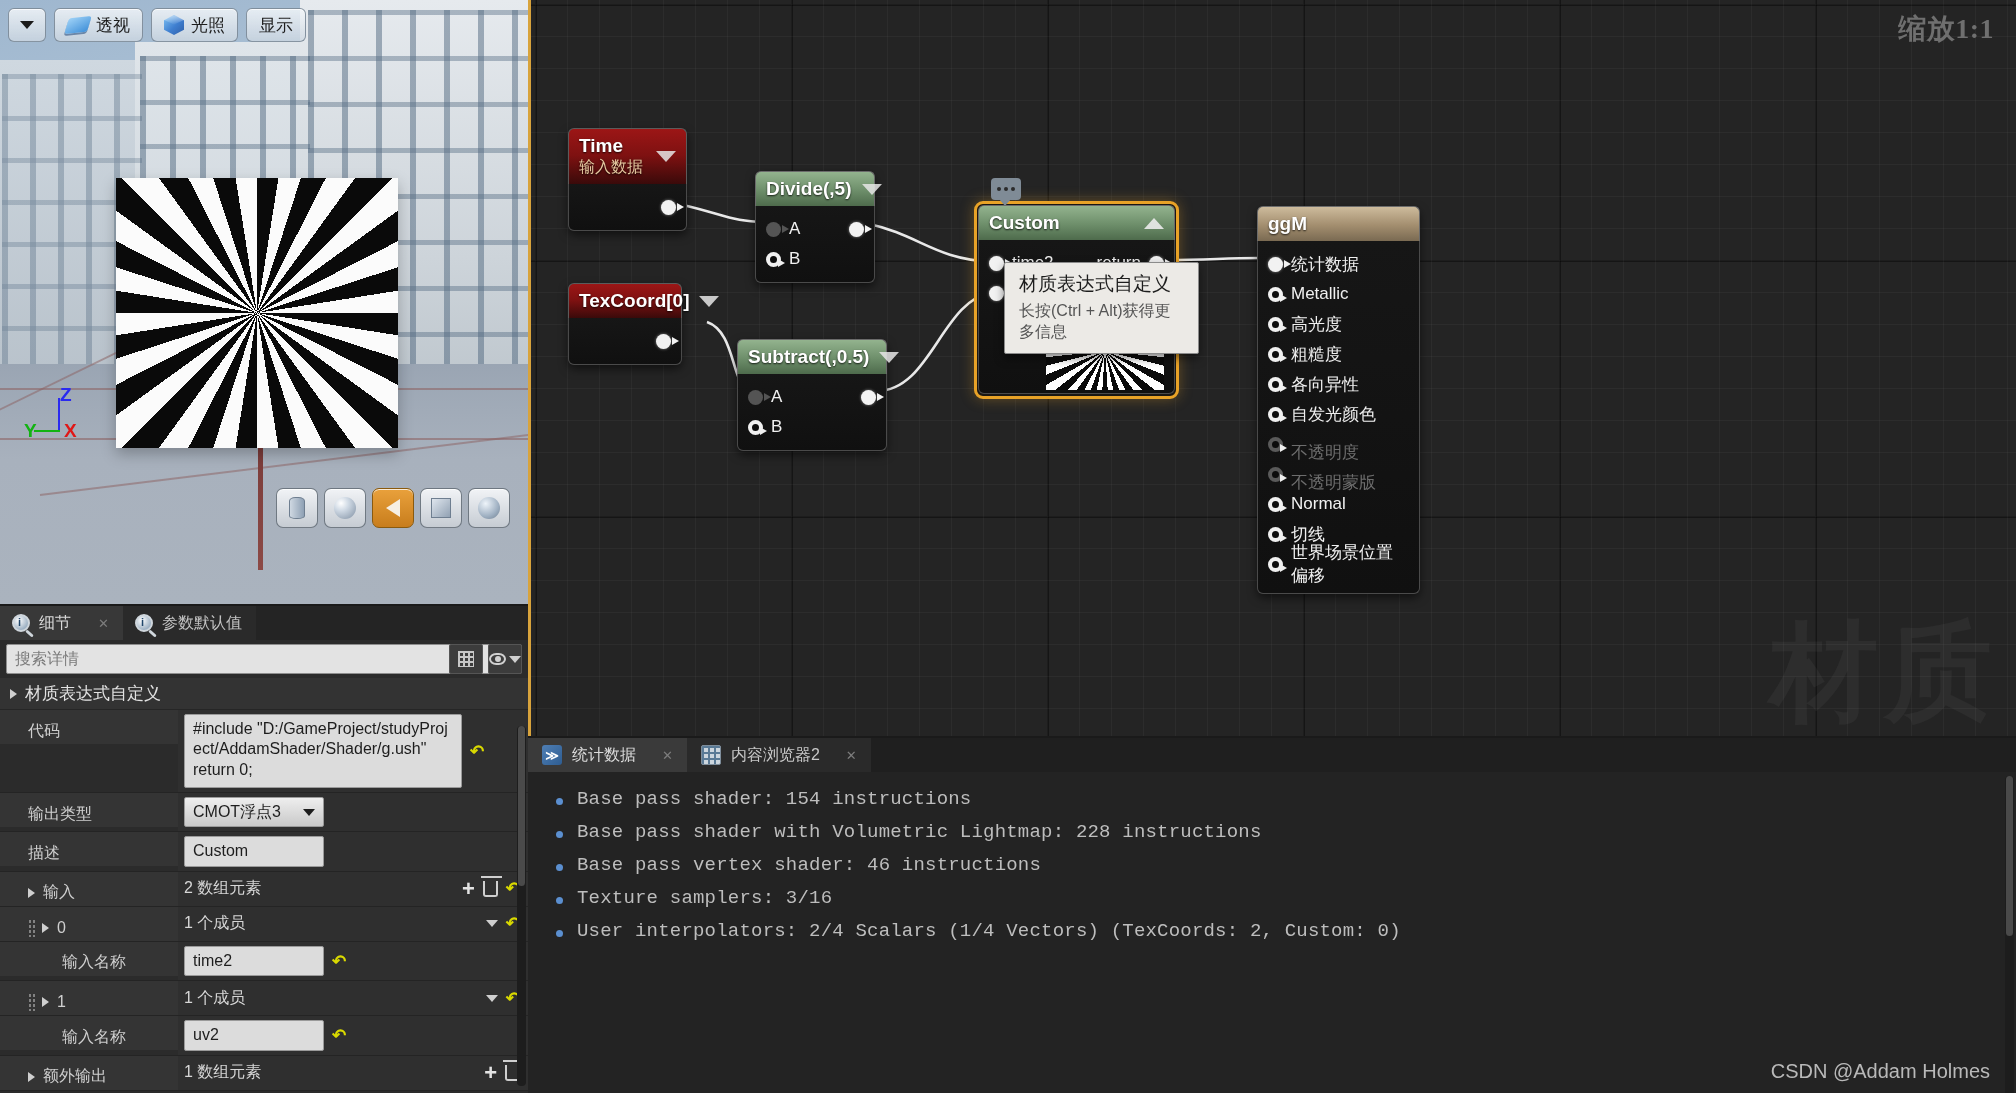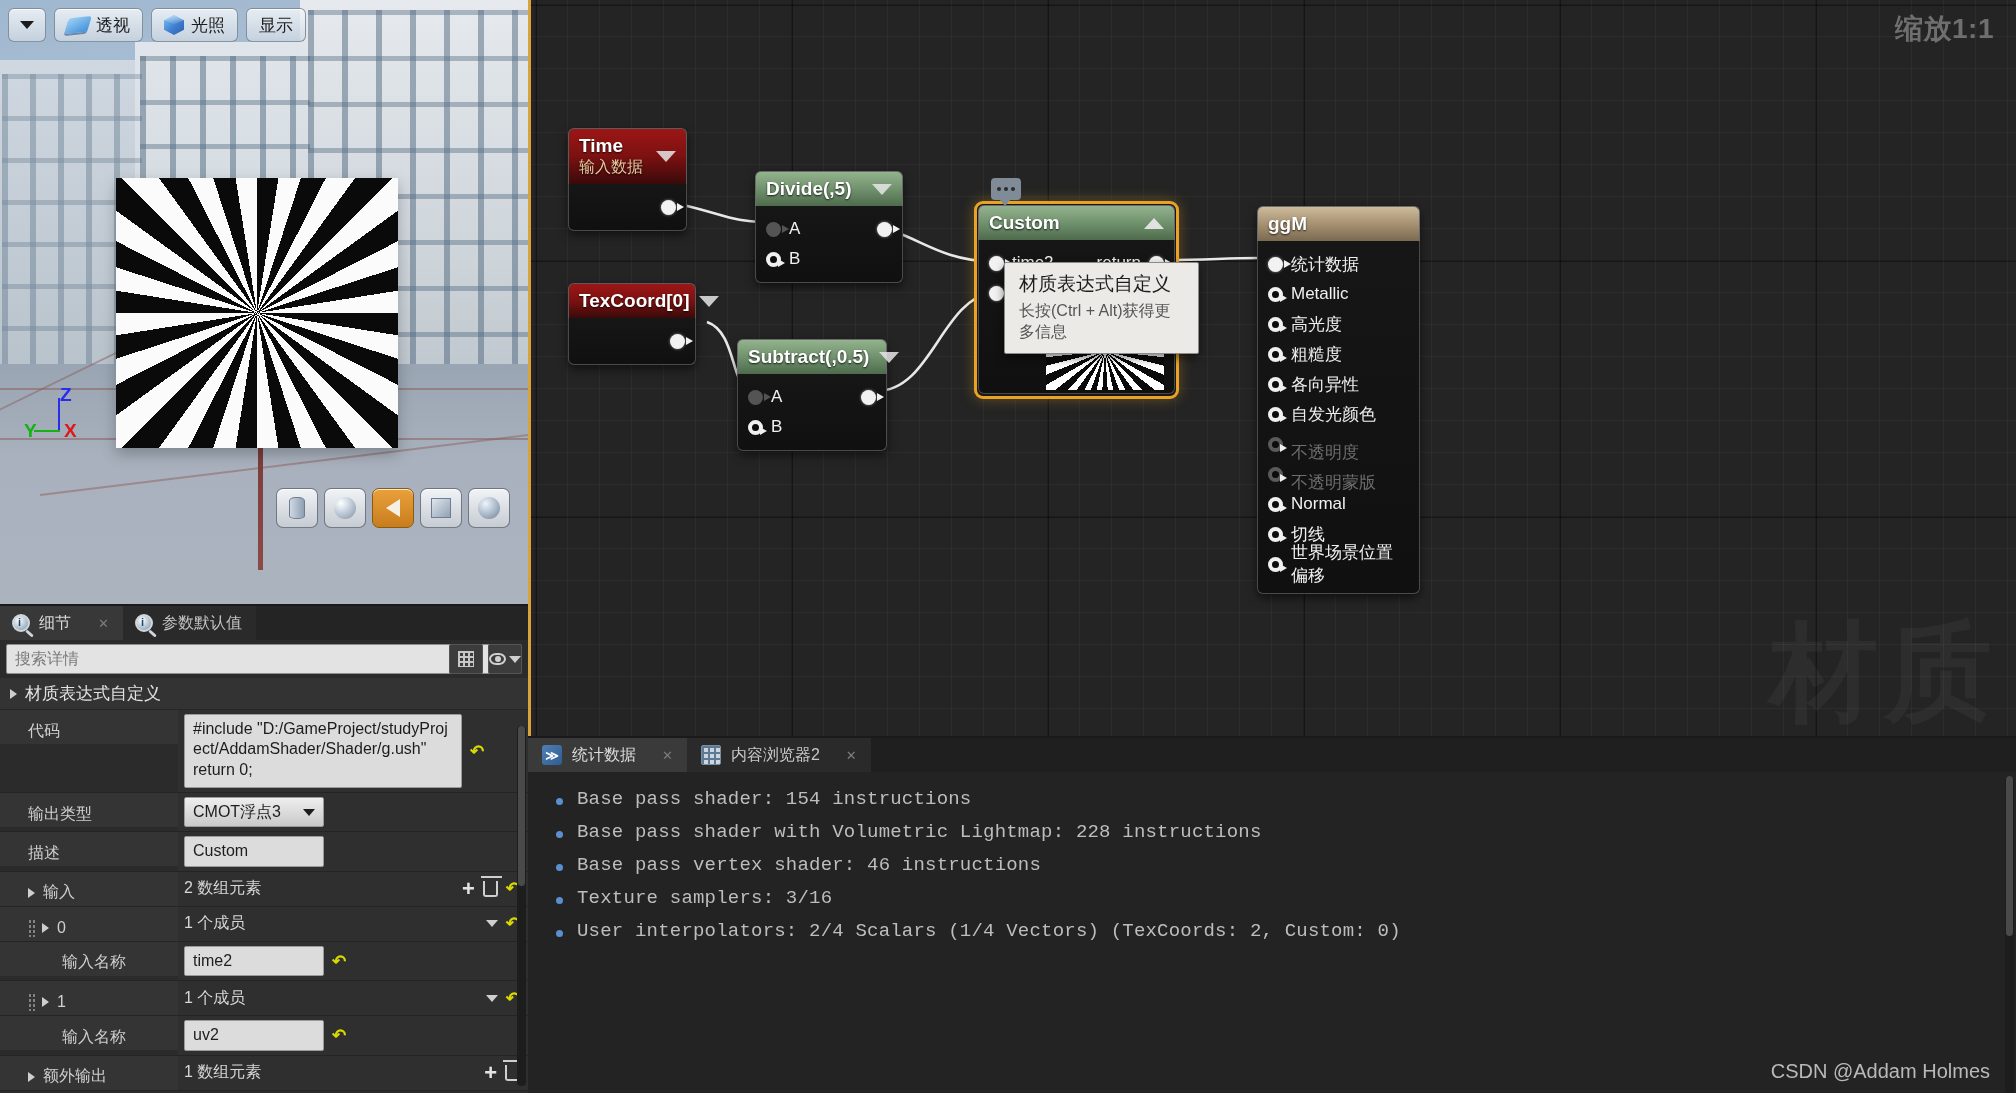--- a/index.html
+++ b/index.html
@@ -263,21 +263,21 @@
       linear-gradient(to bottom, rgba(255,255,255,.035) 1px, transparent 1px),
       linear-gradient(to right, rgba(0,0,0,.42) 2px, transparent 2px),
       linear-gradient(to bottom, rgba(0,0,0,.42) 2px, transparent 2px);
     background-size: 32px 32px, 32px 32px, 256px 256px, 256px 256px;
     background-position: 4px 0px, 0px 4px, 4px 0px, 0px 4px;
     overflow: hidden;
     border-left: 3px solid #d8a33c;
   }
   .zoom-label {
     position: absolute; right: 22px; top: 10px; color: #6f6f6f;
-    font-size: 28px; font-weight: bold; letter-spacing: .5px;
+    font-size: 28px; font-weight: bold; letter-spacing: .5px; font-family: Liberation Serif, serif;
   }
   .watermark {
     position: absolute; right: 18px; top: 600px; color: rgba(255,255,255,.045);
     font-size: 108px; font-weight: bold; letter-spacing: 6px; pointer-events: none;
   }
 
   
   .node { position: absolute; border-radius: 7px; overflow: visible;
           box-shadow: 0 4px 10px rgba(0,0,0,.55); }
   .node-hdr {
@@ -629,33 +629,33 @@
         </div>
         <span class="tri-dn"></span>
       </div>
       <div class="node-body">
         <div class="pin-row right">
           <span class="pin filled"></span>
         </div>
       </div>
     </div>
 
-    <div class="node" style="left:37px; top:283px; width:128px;">
+    <div class="node" style="left:37px; top:283px; width:114px;">
       <div class="node-hdr hdr-red">
         <div class="ttl">TexCoord[0]</div>
         <span class="tri-dn"></span>
       </div>
       <div class="node-body">
         <div class="pin-row right">
           <span class="pin filled"></span>
         </div>
       </div>
     </div>
 
-    <div class="node" style="left:224px; top:171px; width:148px;">
+    <div class="node" style="left:224px; top:171px; width:120px;">
       <div class="node-hdr hdr-green">
         <div class="ttl">Divide(,5)</div>
         <span class="tri-dn"></span>
       </div>
       <div class="node-body">
         <div class="pin-row">
           <span class="pin dark"></span>
           <span class="pin-label">A</span>
           <span class="spacer"></span>
           <span class="pin filled"></span>

